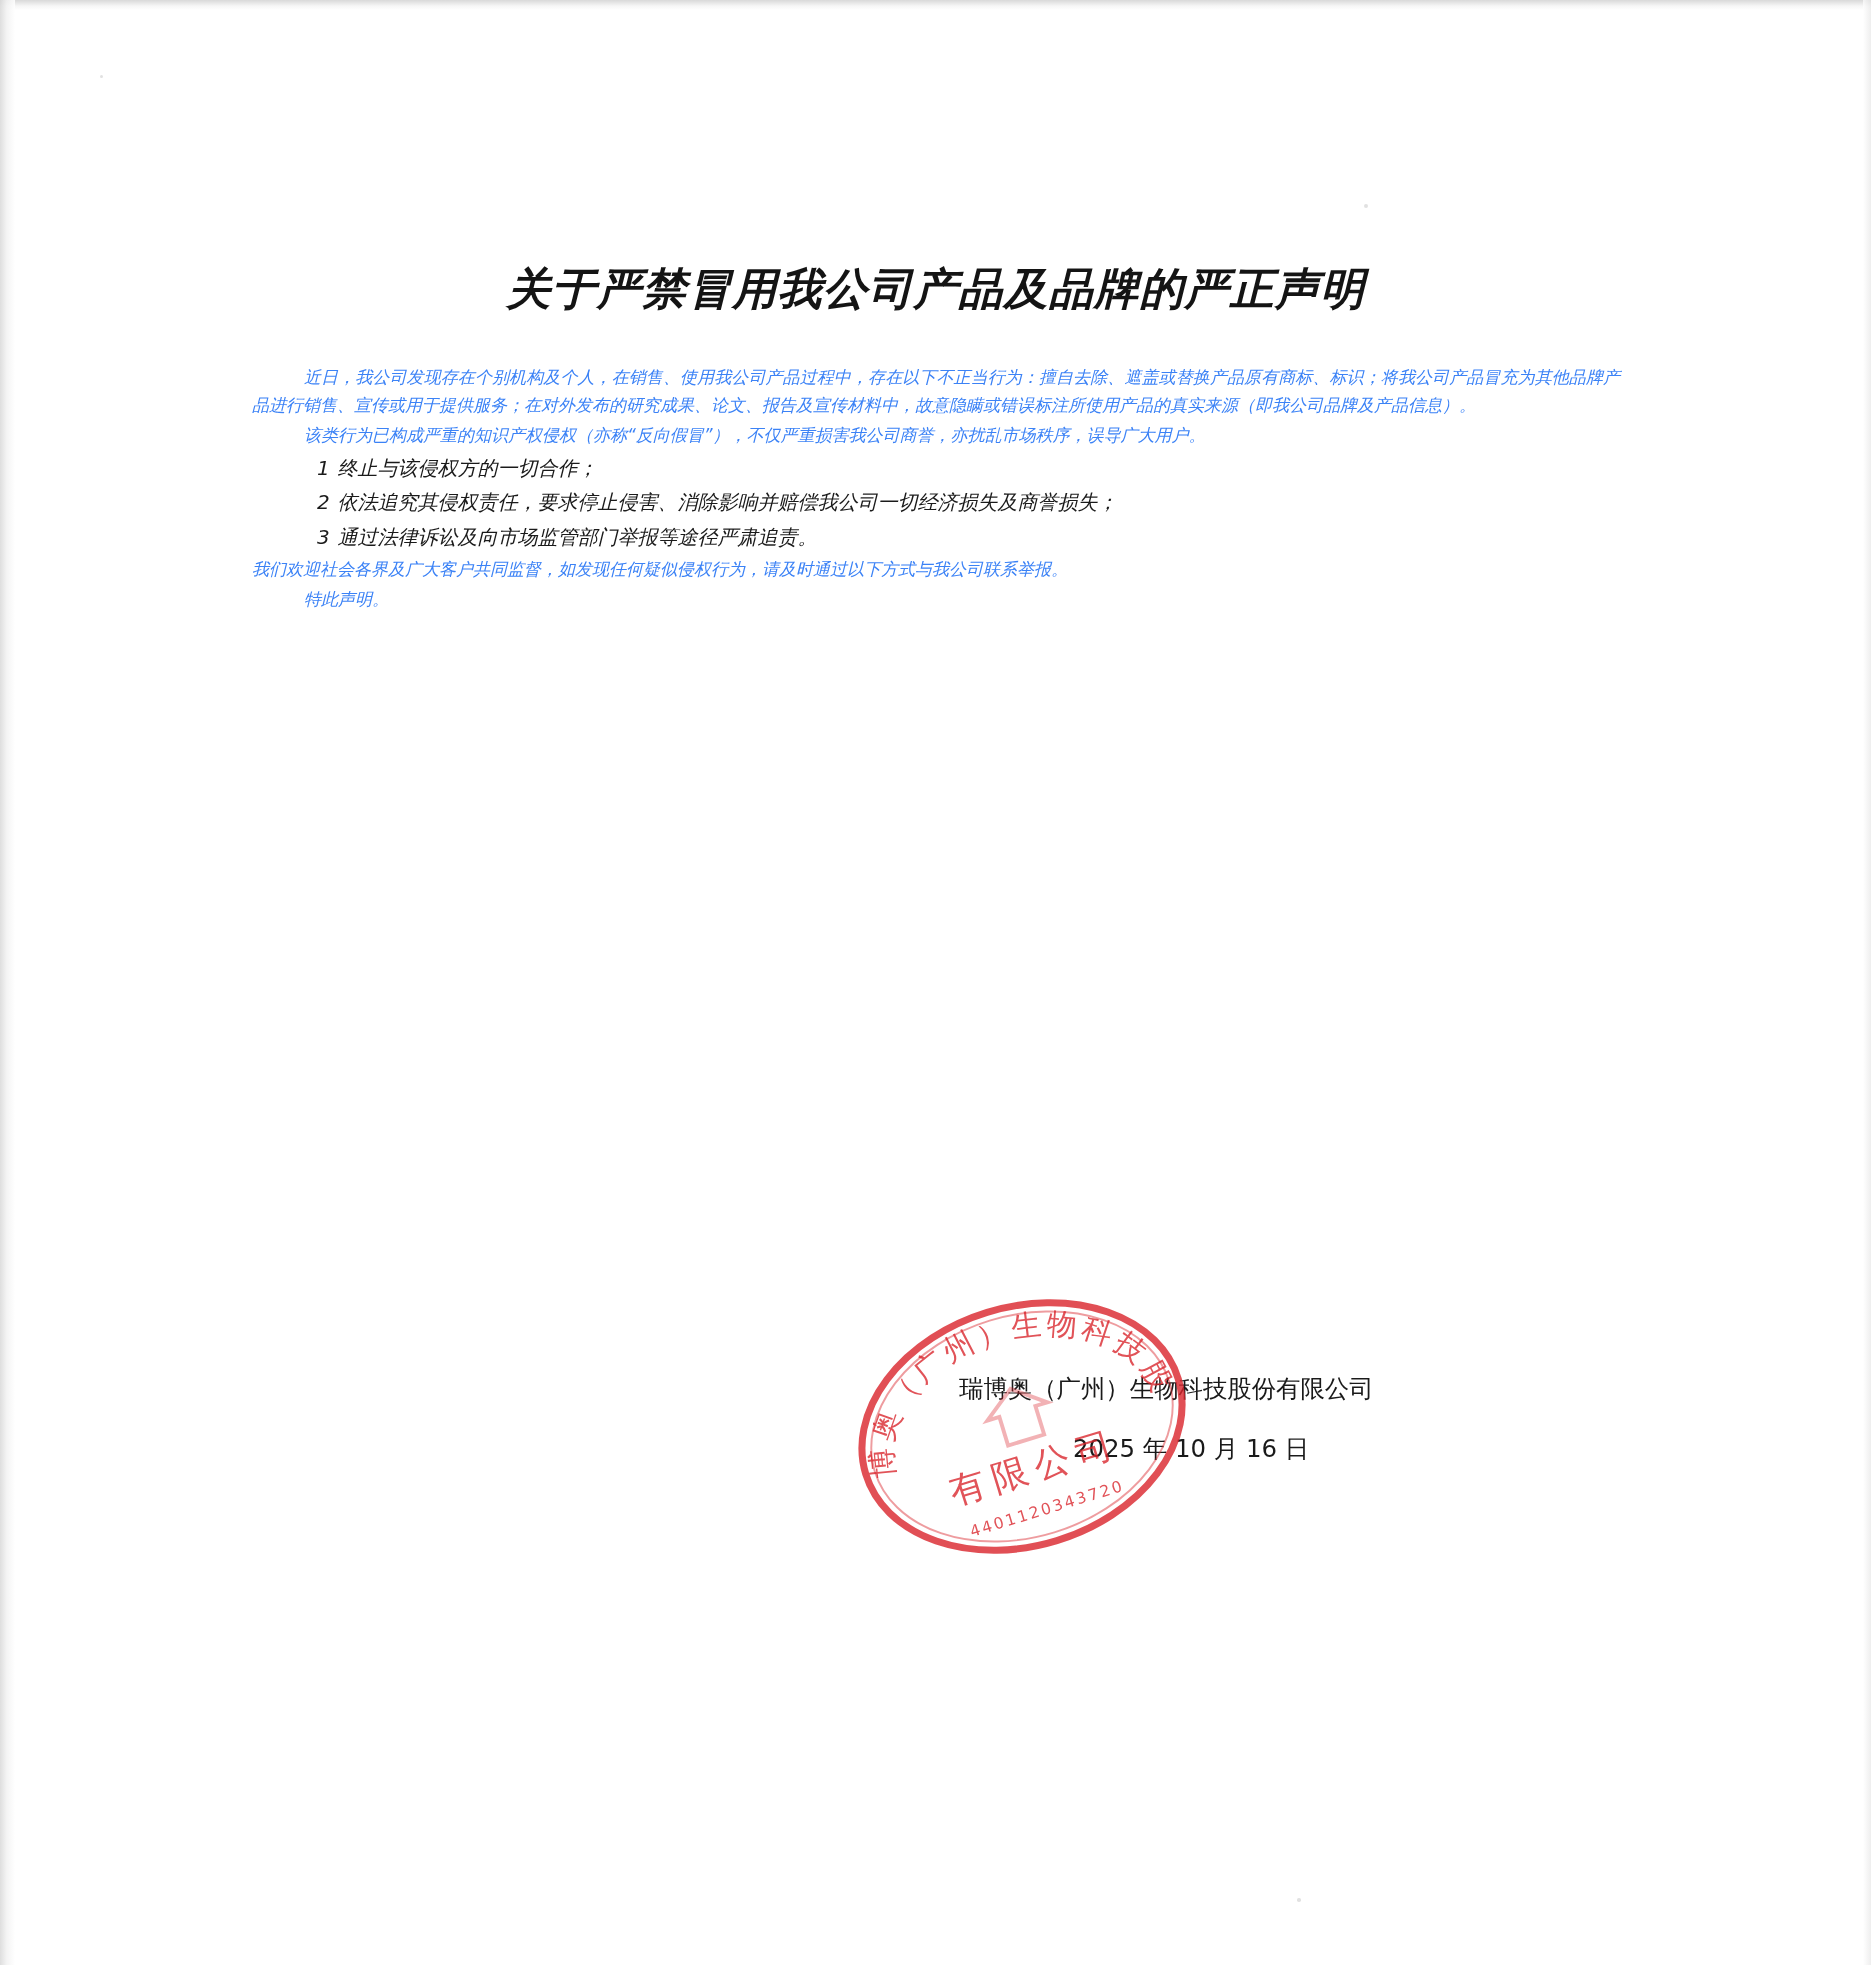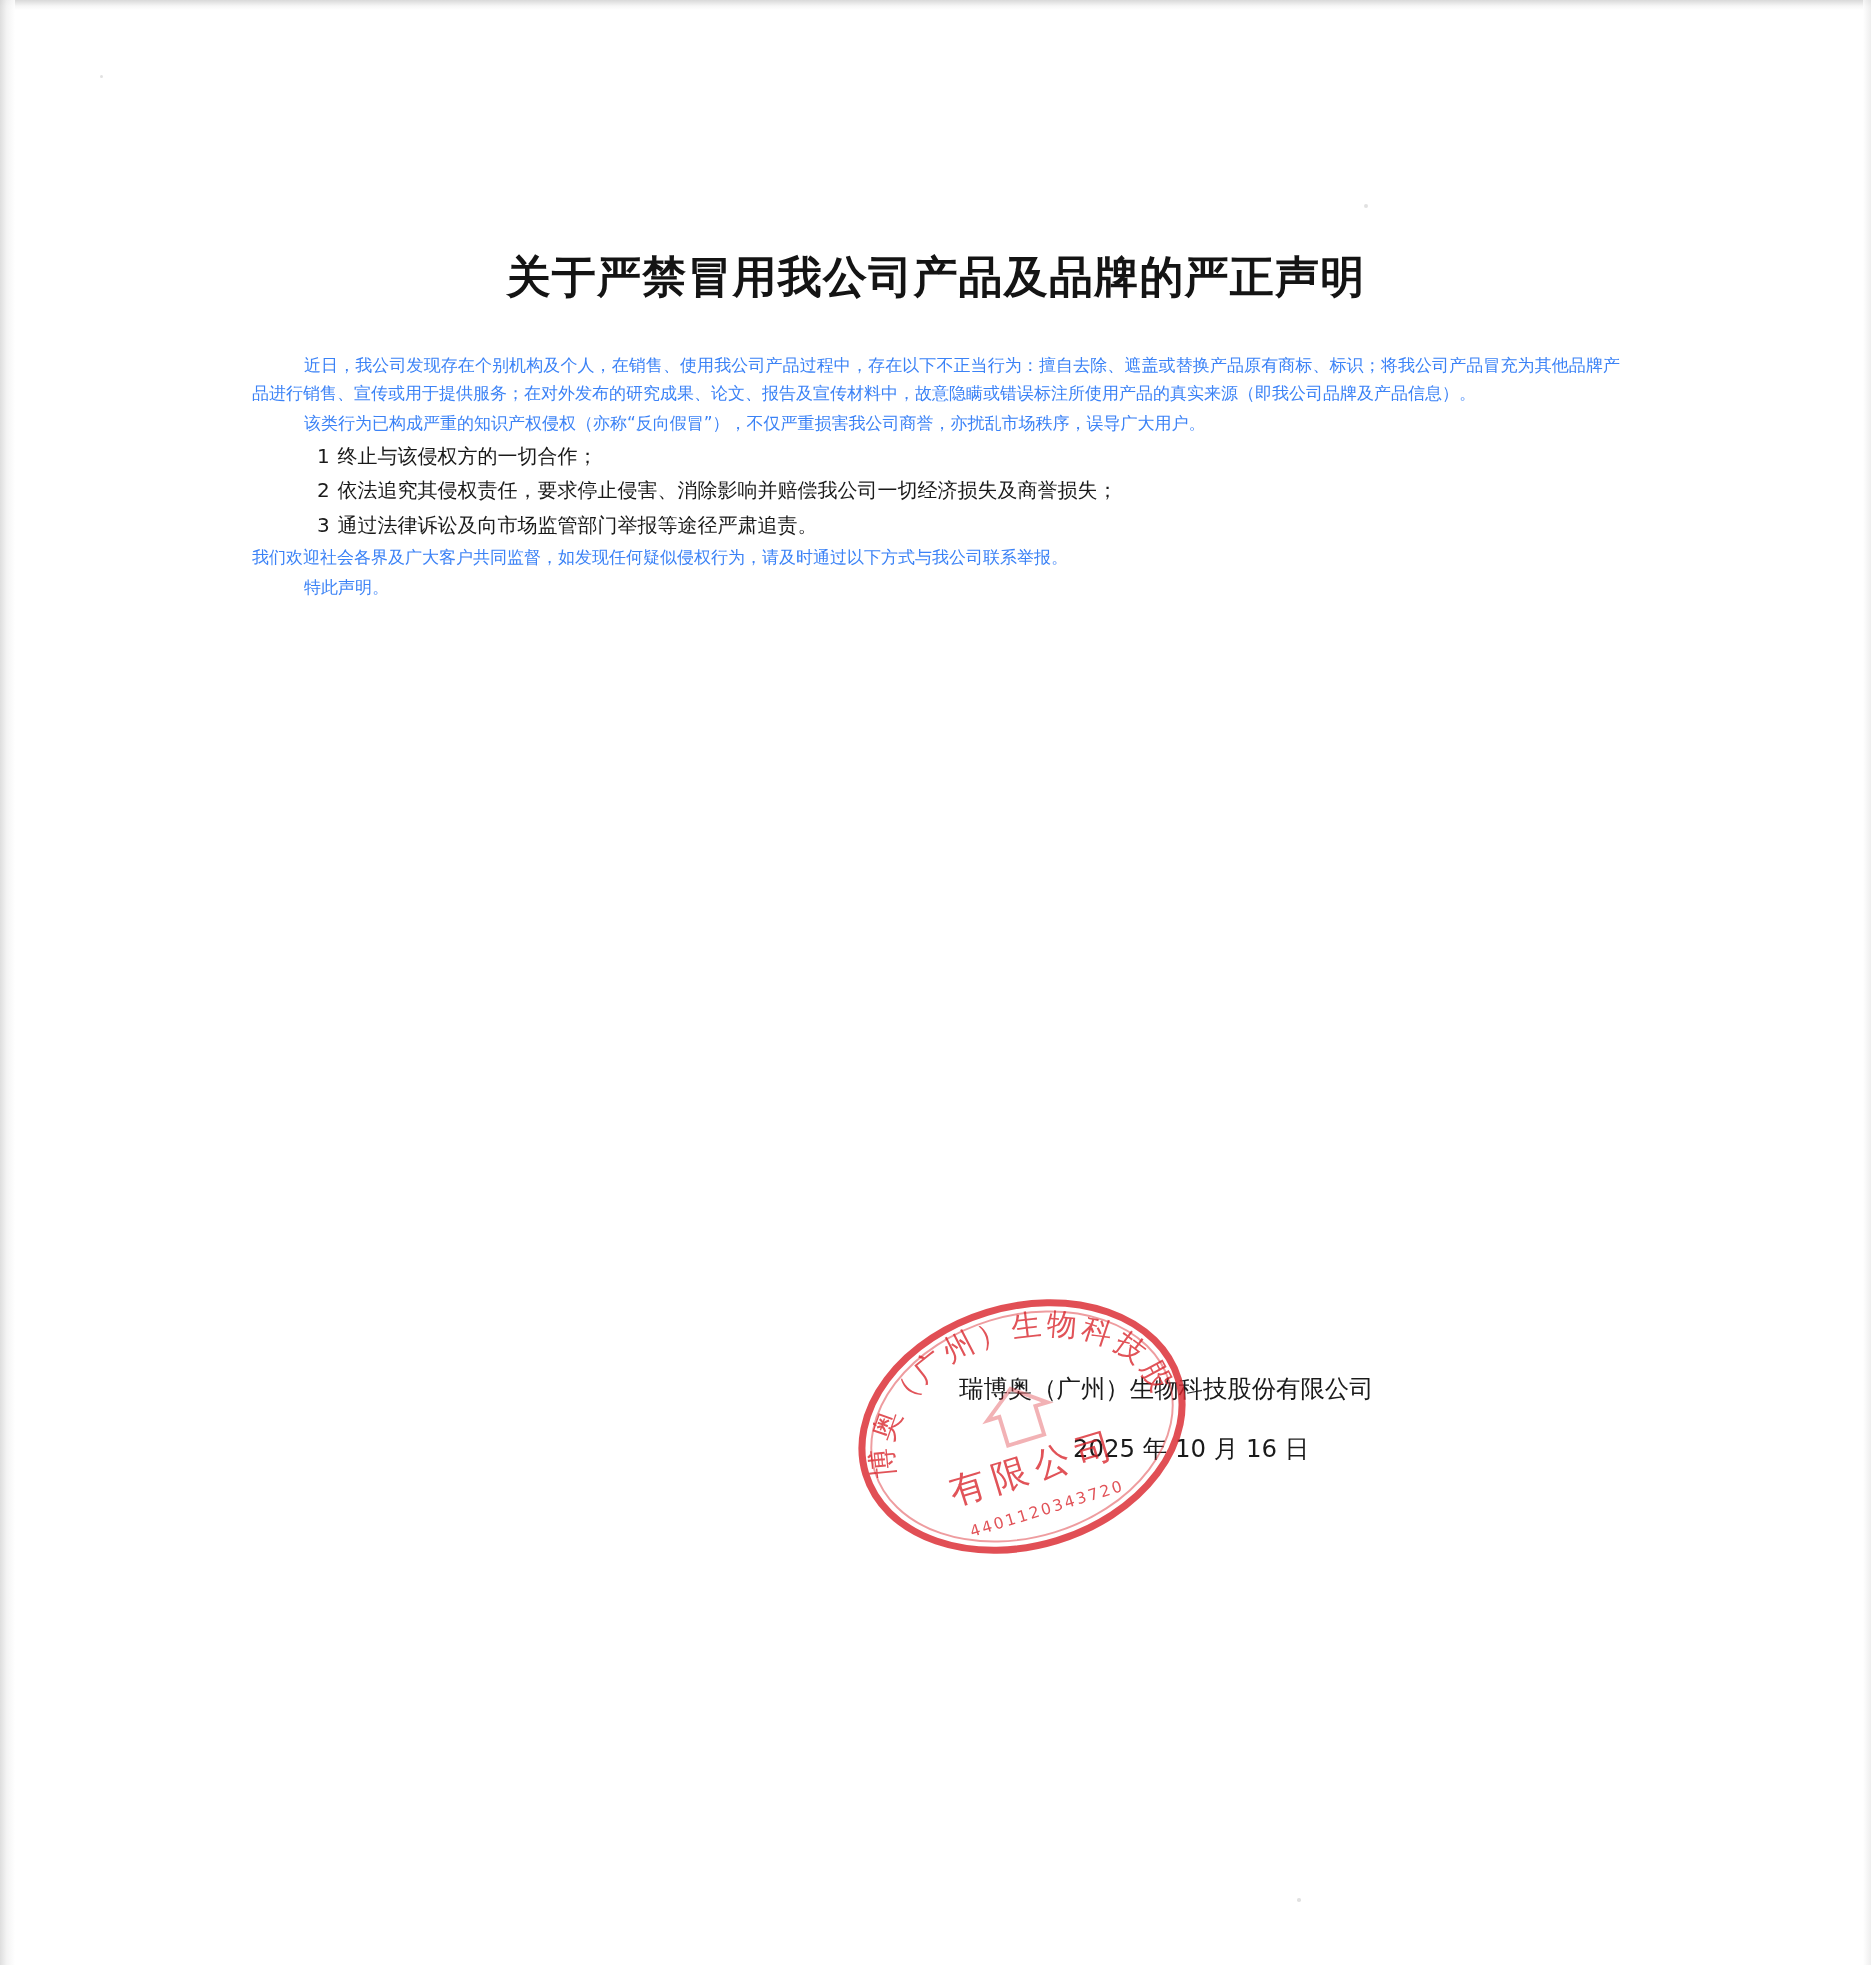--- a/index.html
+++ b/index.html
@@ -43,22 +43,23 @@
   .speck {
     position: absolute;
     background: #c9c9c9;
     border-radius: 50%;
     opacity: .55;
   }
 
   .content {
     position: absolute;
     left: 252px;
-    top: 248px;
+    top: 260px;
     width: 1368px;
+    font-style: italic;
   }
 
   .doc-title {
     text-align: center;
     font-size: 44px;
     font-weight: bold;
     letter-spacing: 1.2px;
     color: #141414;
     margin: 0 0 47px 0;
     line-height: 1.3;

